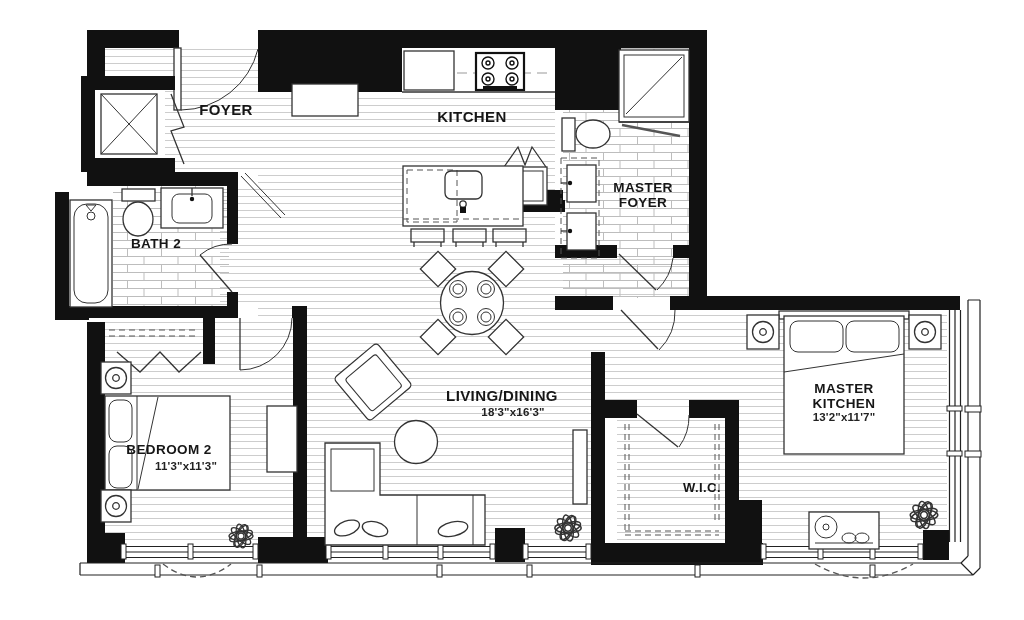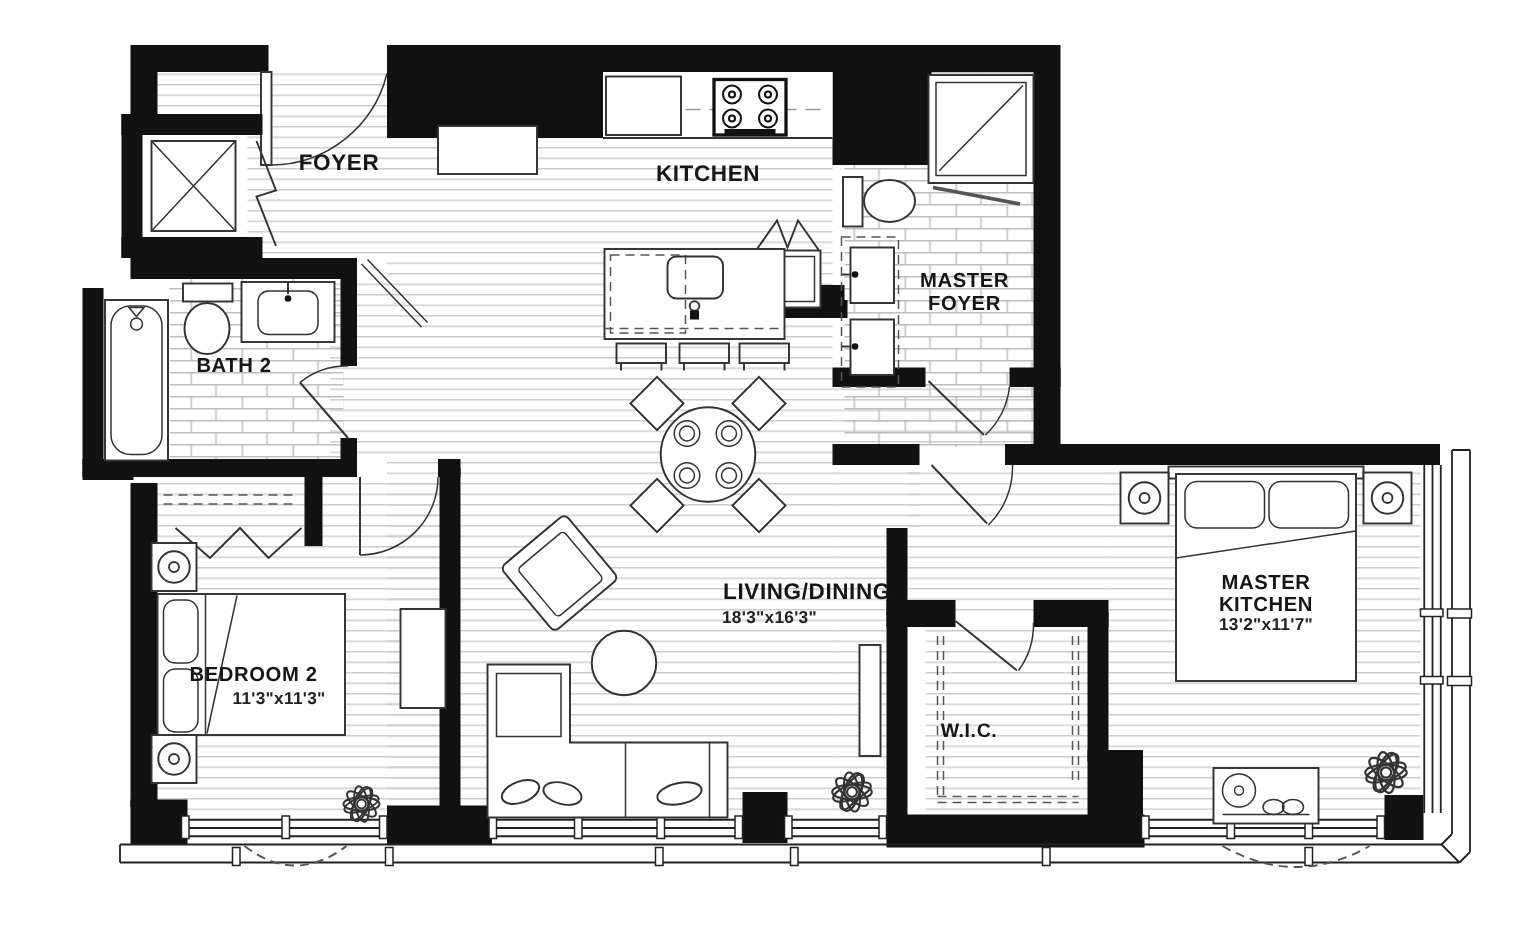--- a/index.html
+++ b/index.html
@@ -321,21 +321,21 @@
 
 <div class="lbl lbl-lg" style="left:201px;top:109px">FOYER</div>
 <div class="lbl lbl-lg" style="left:447px;top:116px">KITCHEN</div>
 <div class="lbl lbl-md" style="left:618px;top:195px">
   <div>MASTER</div>
   <div>FOYER</div>
 </div>
 <div class="lbl lbl-md" style="left:131px;top:244px">BATH 2</div>
 <div class="lbl lbl-md" style="left:144px;top:450px">BEDROOM 2</div>
 <div class="dims" style="left:161px;top:466px">11'3"x11'3"</div>
-<div class="lbl lbl-lg" style="left:513px;top:395px">LIVING/DINING</div>
+<div class="lbl lbl-lg" style="left:477px;top:395px">LIVING/DINING</div>
 <div class="dims" style="left:488px;top:412px">18'3"x16'3"</div>
-<div class="lbl lbl-sm" style="left:621px;top:487px">W.I.C.</div>
+<div class="lbl lbl-sm" style="left:677px;top:487px">W.I.C.</div>
 <div class="lbl lbl-md" style="left:819px;top:396px">
   <div>MASTER</div>
   <div>KITCHEN</div>
 </div>
 <div class="dims" style="left:819px;top:417px">13'2"x11'7"</div>
 </div>
 
 </body></html>

